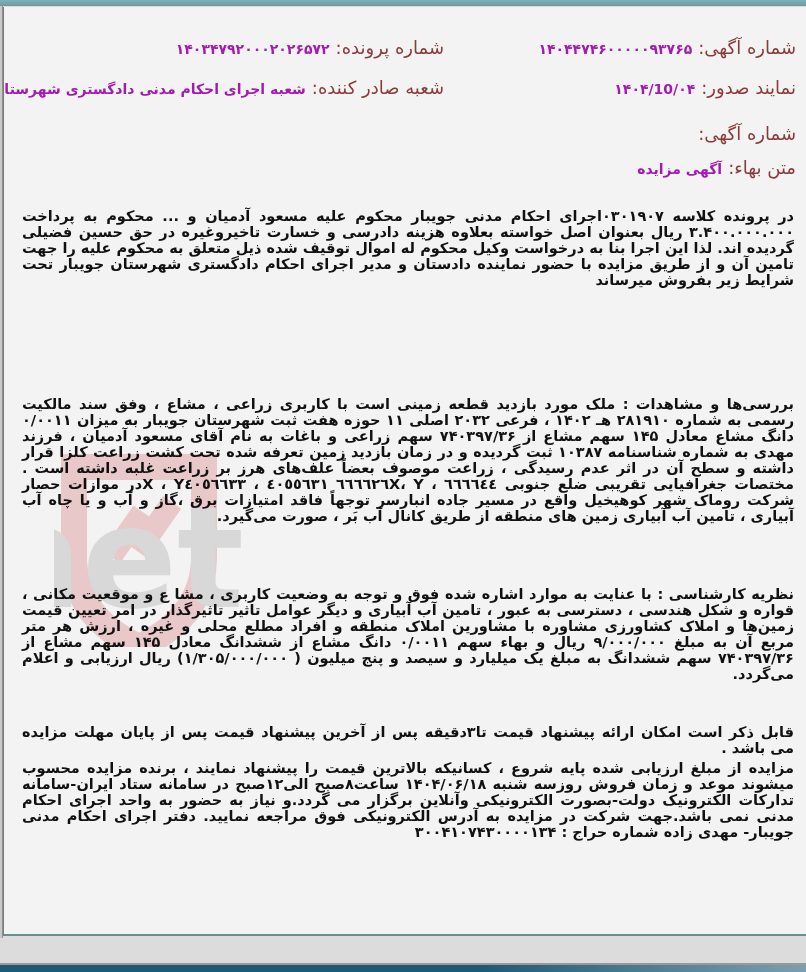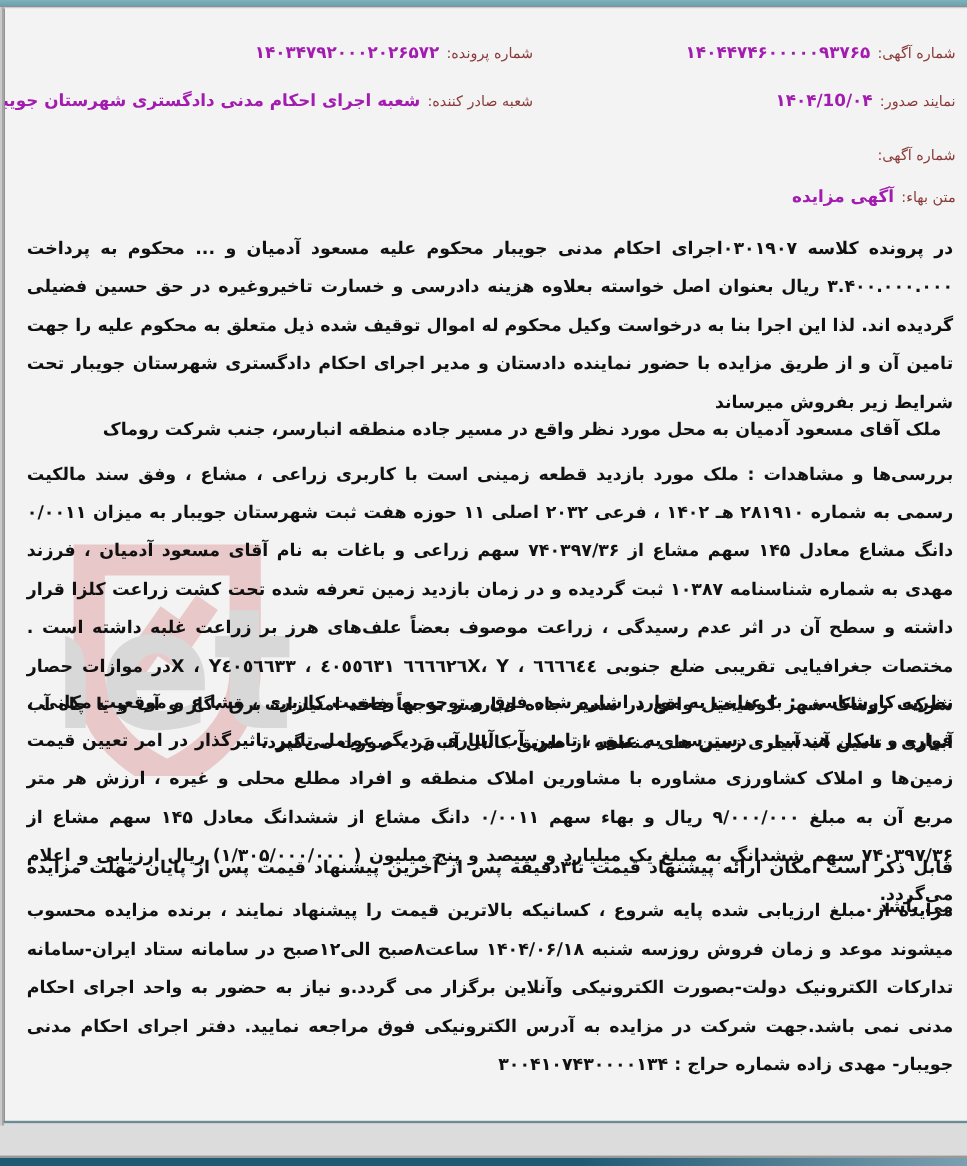--- a/index.html
+++ b/index.html
@@ -34,26 +34,26 @@
       background: linear-gradient(to right, #1f5a74 0%, #1f5a74 60%, #7b9fb0 100%);
     }
     .watermark {
       position: absolute; left: 50px; top: 440px; width: 720px; height: 200px;
       pointer-events: none; opacity: 0.9;
     }
     .meta-row {
       position: absolute; font-size: 14px; white-space: nowrap;
       display: flex; align-items: baseline; gap: 6px;
     }
-    .lbl { color: #8b3a3a; font-weight: normal; font-size: 12px; }
+    .lbl { color: #8b3a3a; font-weight: normal; font-size: 18px; }
     .val { color: #a21caf; font-weight: bold; font-size: 14px; }
     .body-text {
       position: absolute; right: 12px; color: #111;
-      font-weight: bold; font-size: 14.5px; line-height: 32px;
-      text-align: justify; text-align-last: right;
+      font-weight: bold; font-size: 14.5px; line-height: 16px;
+      text-align: justify; text-align-last: right; margin-top: 16px;
     }
   </style>
 </head>
 <body>
 
 <div class="top-bar"></div>
 <div class="left-rail"></div>
 
 <div class="panel">
 
@@ -88,21 +88,20 @@
     <span class="lbl">شماره آگهی:</span>
   </div>
   <div class="meta-row" style="right:10px; top:150px;">
     <span class="lbl">متن بهاء:</span>
     <span class="val">آگهی مزایده</span>
   </div>
 
   <div class="body-text" style="top:185px; width:772px;">در پرونده کلاسه ۰۳۰۱۹۰۷اجرای احکام مدنی جویبار محکوم علیه  مسعود آدمیان و ... محکوم به پرداخت ۳.۴۰۰.۰۰۰.۰۰۰ ریال  بعنوان اصل خواسته بعلاوه هزینه دادرسی و خسارت تاخیروغیره در حق حسین فضیلی  گردیده اند. لذا این اجرا بنا به درخواست وکیل محکوم له اموال توقیف شده ذیل متعلق به محکوم علیه را جهت تامین آن و از طریق مزایده با حضور نماینده دادستان و مدیر اجرای احکام دادگستری شهرستان جویبار تحت شرایط زیر بفروش میرساند</div>
 
 
-  <div class="body-text" style="top:336px; width:760px; right:22px;">ملک آقای مسعود آدمیان به محل مورد نظر واقع در مسیر جاده منطقه انبارسر، جنب شرکت روماک</div>
 
   <div class="body-text" style="top:373px; width:772px;">بررسی‌ها و مشاهدات : ملک مورد بازدید قطعه زمینی است با کاربری زراعی ، مشاع ، وفق سند مالکیت رسمی به شماره ۲۸۱۹۱۰ هـ ۱۴۰۲ ، فرعی ۲۰۳۲ اصلی ۱۱ حوزه هفت ثبت شهرستان جویبار به میزان ۰/۰۰۱۱ دانگ مشاع معادل ۱۴۵ سهم مشاع از ۷۴۰۳۹۷/۳۶ سهم زراعی  و باغات به نام آقای مسعود آدمیان ، فرزند مهدی به شماره شناسنامه ۱۰۳۸۷ ثبت گردیده و در زمان بازدید زمین تعرفه شده تحت کشت زراعت کلزا قرار داشته و سطح آن در اثر عدم رسیدگی ، زراعت موصوف بعضاً علف‌های هرز بر زراعت غلبه داشته است . مختصات جغرافیایی تقریبی ضلع جنوبی ٦٦٦٦٤٤ ، ٦٦٦٦٢٦X، Y ٤٠٥٥٦٣١ ، X ، Y٤٠٥٦٦٣٣در موازات حصار شرکت روماک شهر کوهیخیل واقع در مسیر جاده انبارسر توجهاً فاقد امتیازات برق ،گاز و آب و یا چاه آب آبیاری ،  تامین آب آبیاری زمین های منطقه از طریق کانال آب بَر ، صورت می‌گیرد.</div>
 
   <div class="body-text" style="top:563px; width:772px;">نظریه کارشناسی : با عنایت به موارد اشاره شده فوق و توجه به وضعیت کاربری ، مشا ع و موقعیت مکانی ، قواره و شکل هندسی ، دسترسی به عبور ، تامین آب آبیاری و دیگر عوامل تاثیر تاثیرگذار در امر تعیین قیمت زمین‌ها و املاک کشاورزی مشاوره با مشاورین املاک منطقه و افراد مطلع محلی و غیره ، ارزش هر متر مربع آن به مبلغ ۹/۰۰۰/۰۰۰ ریال و بهاء سهم ۰/۰۰۱۱ دانگ مشاع از ششدانگ معادل ۱۴۵ سهم مشاع از ۷۴۰۳۹۷/۳۶ سهم ششدانگ به مبلغ یک میلیارد و سیصد و پنج میلیون  ( ۱/۳۰۵/۰۰۰/۰۰۰) ریال ارزیابی و اعلام می‌گردد.</div>
 
   <div class="body-text" style="top:701px; width:772px;">قابل ذکر است امکان ارائه پیشنهاد قیمت تا۳دقیقه پس از آخرین پیشنهاد قیمت پس از پایان مهلت مزایده می باشد .</div>
 
   <div class="body-text" style="top:737px; width:772px;">مزایده از مبلغ ارزیابی شده پایه شروع ، کسانیکه بالاترین قیمت را پیشنهاد نمایند ، برنده مزایده محسوب میشوند موعد و زمان فروش روزسه شنبه ۱۴۰۴/۰۶/۱۸ ساعت۸صبح الی۱۲صبح در سامانه ستاد ایران-سامانه تدارکات الکترونیک دولت-بصورت الکترونیکی وآنلاین برگزار می گردد.و نیاز به حضور به واحد اجرای احکام مدنی نمی باشد.جهت شرکت در مزایده به آدرس الکترونیکی فوق مراجعه نمایید. دفتر اجرای احکام مدنی جویبار- مهدی زاده  شماره حراج : ۳۰۰۴۱۰۷۴۳۰۰۰۰۱۳۴</div>
 
 </div>

